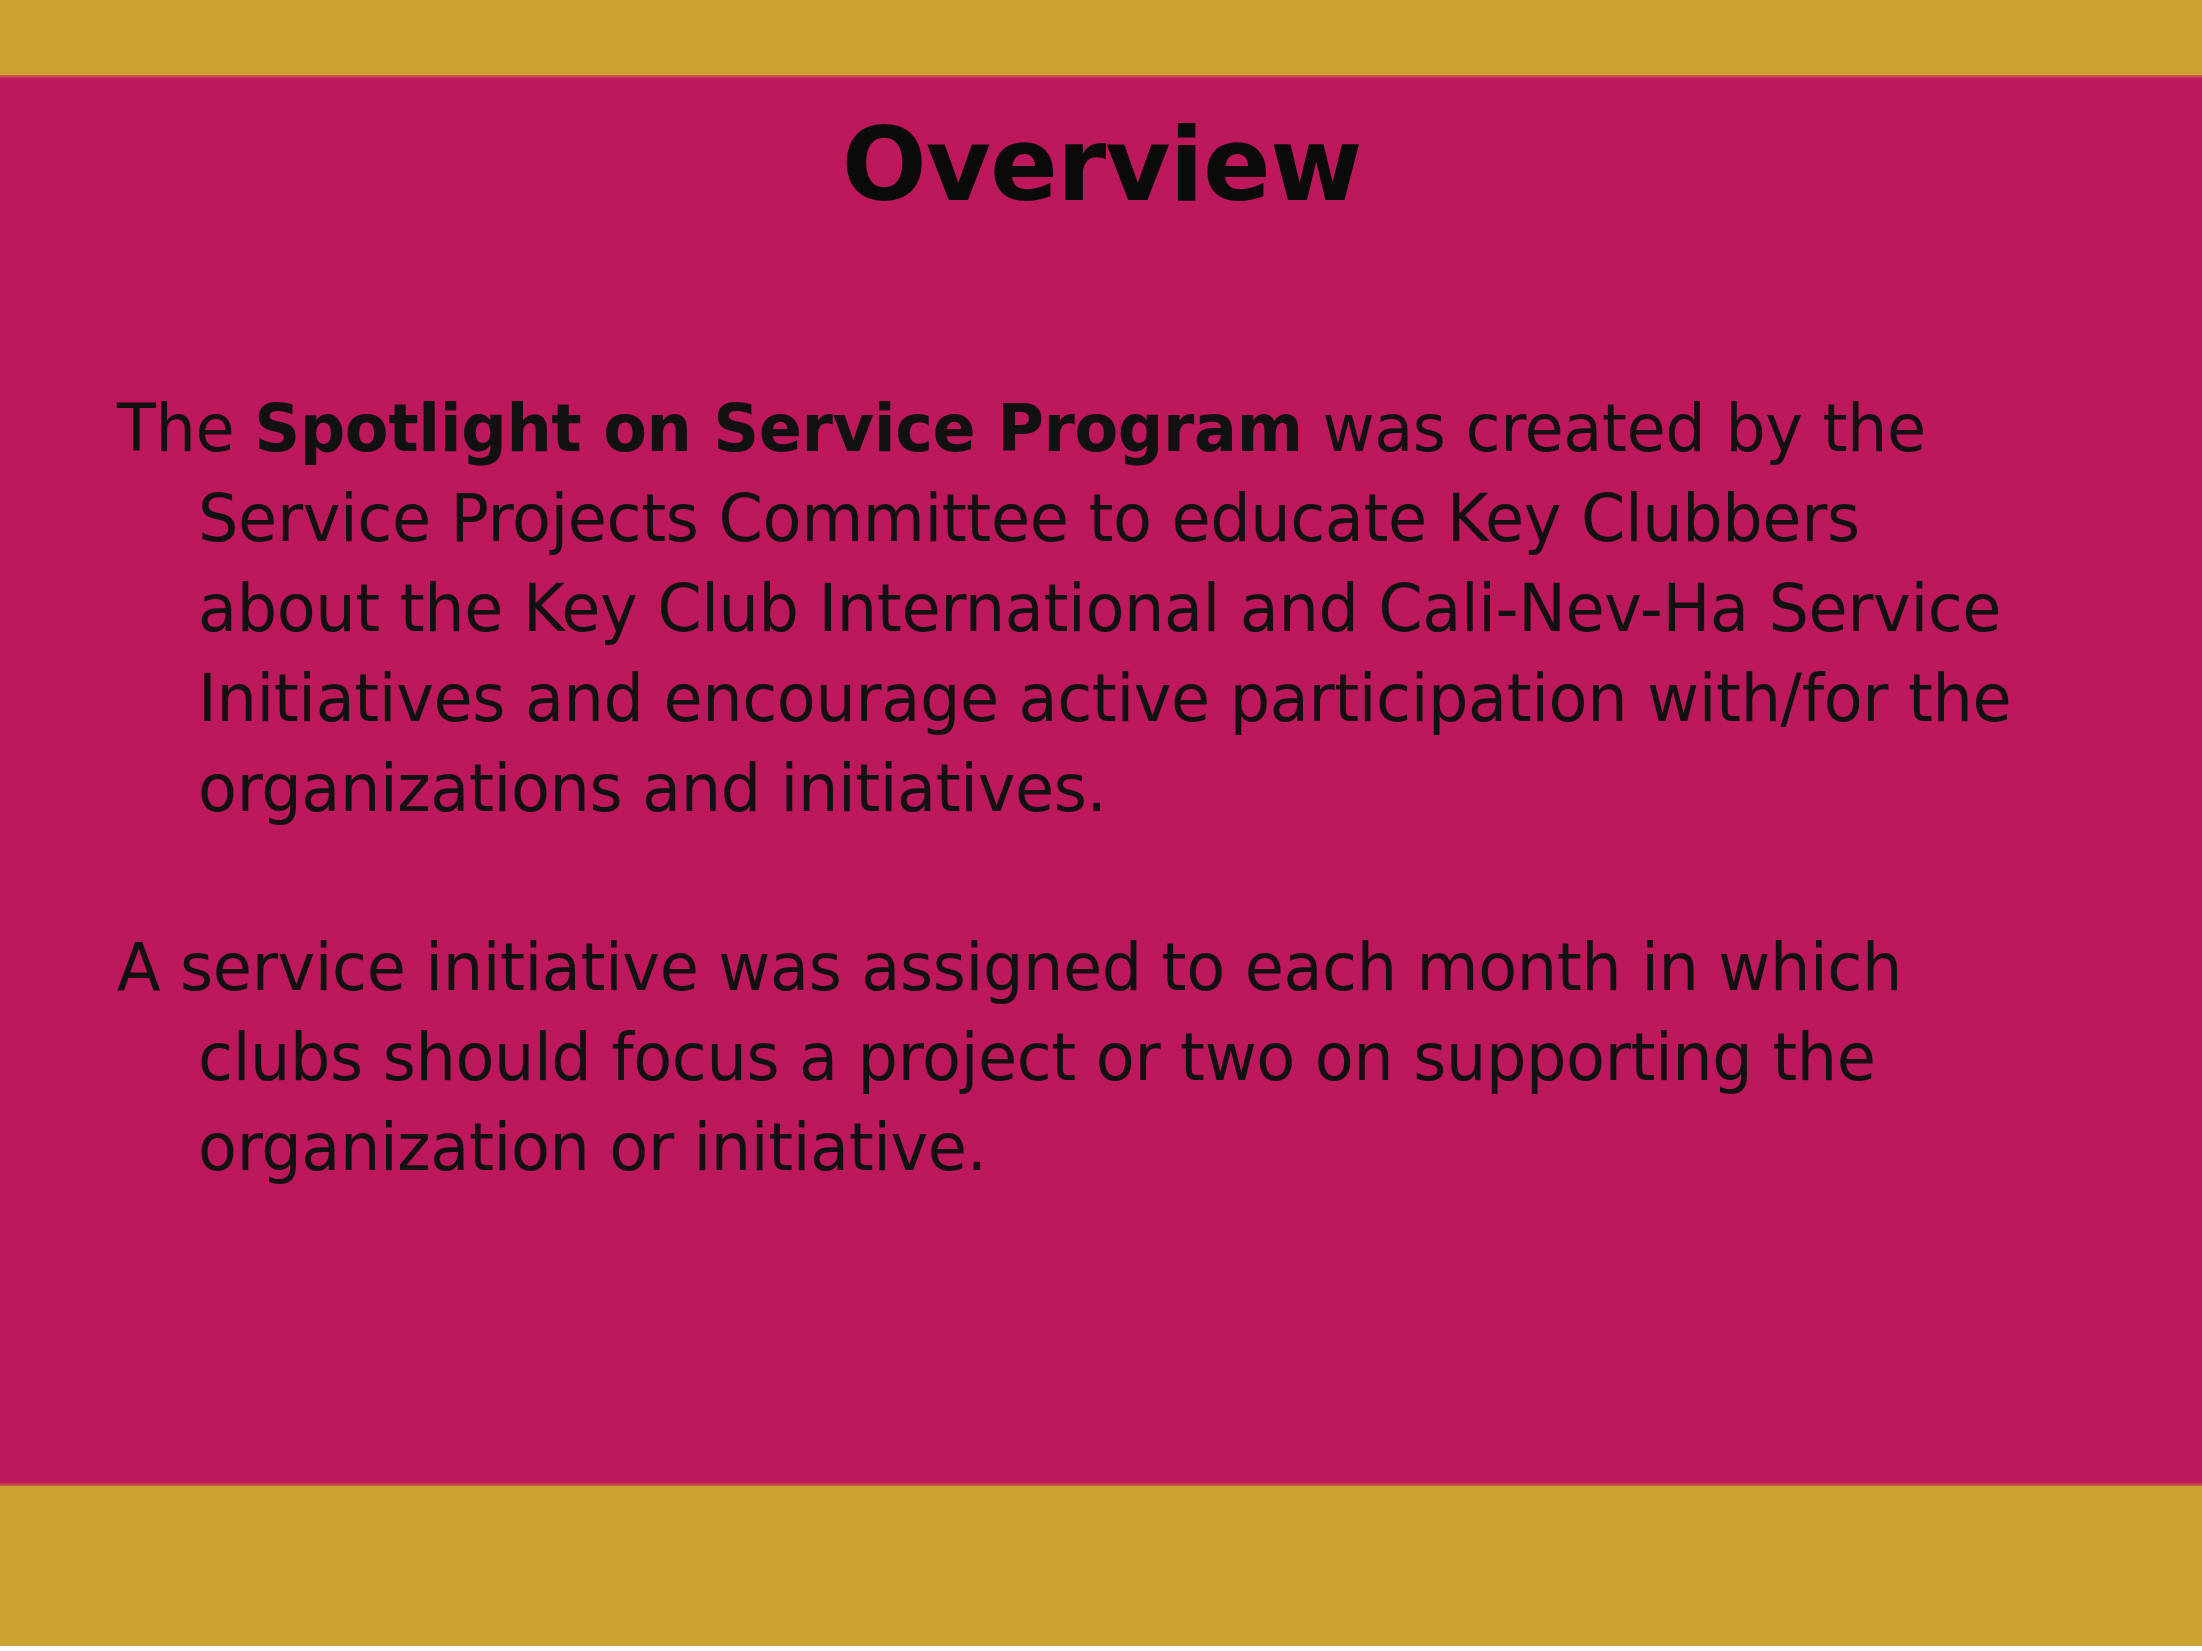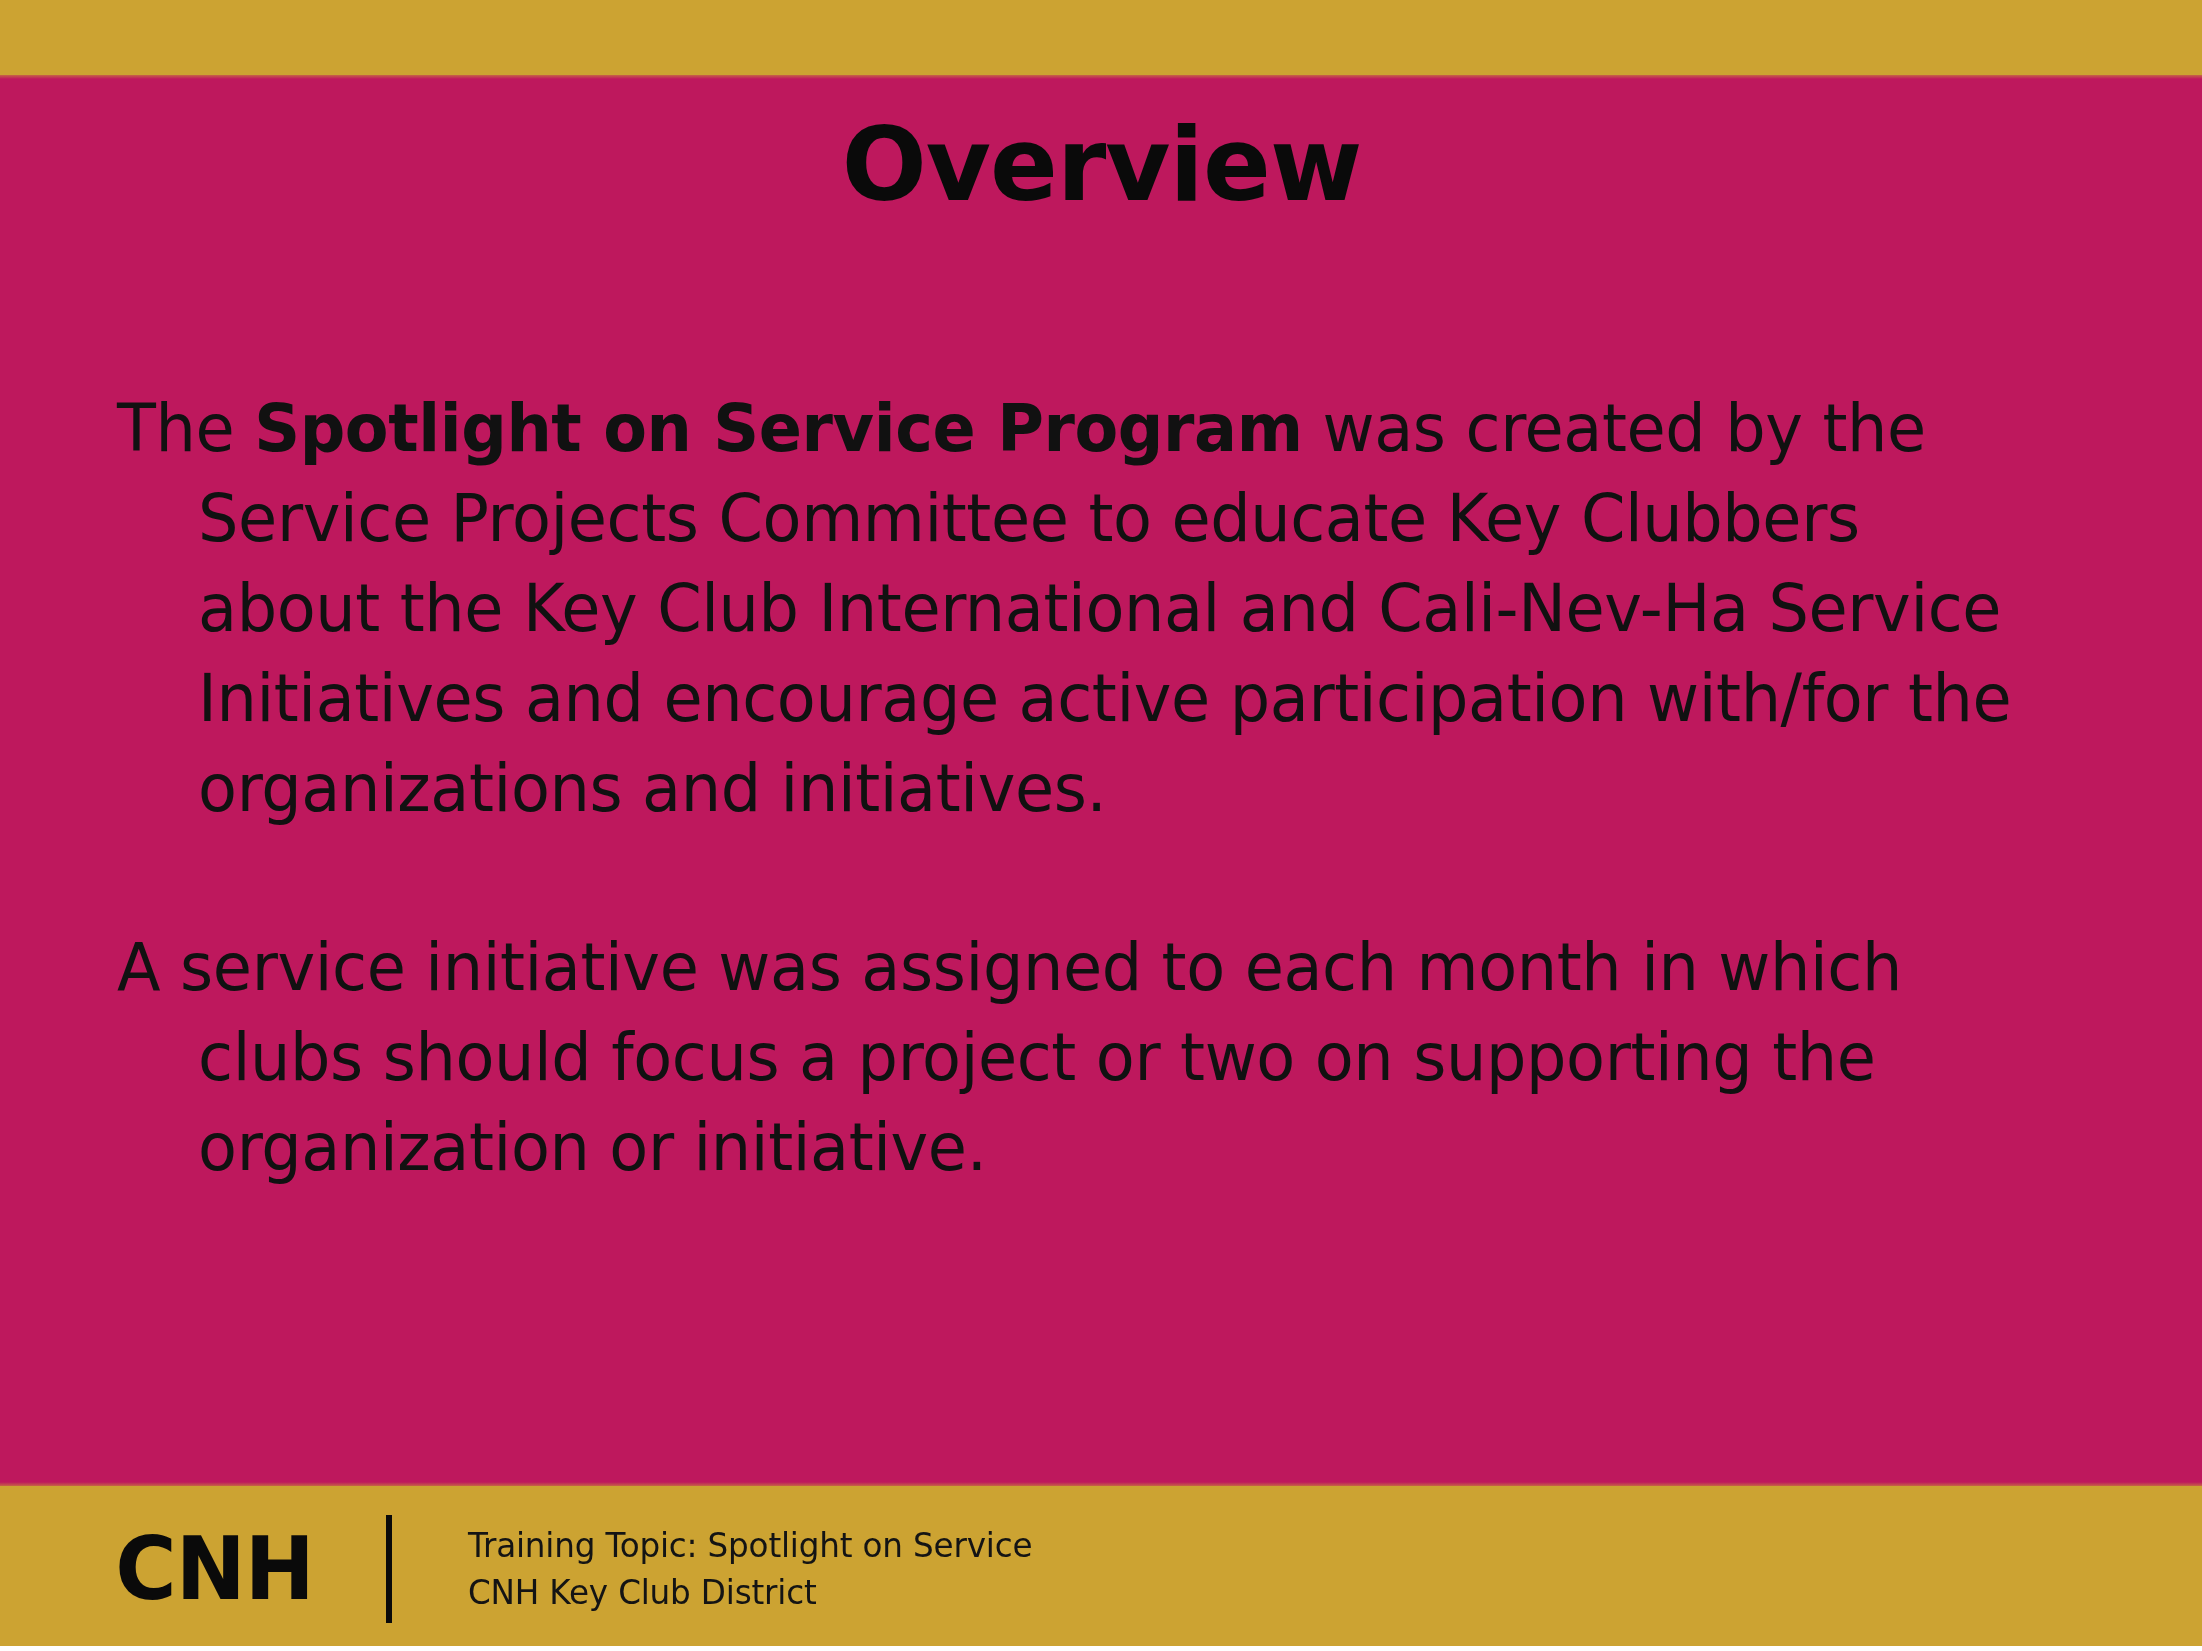--- a/index.html
+++ b/index.html
@@ -158,23 +158,15 @@
     <p class="para"><span>The </span><strong>Spotlight on Service Program</strong><span> was created by the Service Projects Committee to educate Key Clubbers about the Key Club International and Cali-Nev-Ha Service Initiatives and encourage active participation with/for the organizations and initiatives.</span></p>
 
     <div class="para-gap"></div>
 
     <p class="para">A service initiative was assigned to each month in which clubs should focus a project or two on supporting the organization or initiative.</p>
 
   </div>
 
   <div class="bar bar-bottom"></div>
 
-  <div class="footer">
-    <div class="footer-logo">CNH</div>
-    <div class="footer-divider"></div>
-    <div class="footer-text">
-      <div>Training Topic: Spotlight on Service</div>
-      <div>CNH Key Club District</div>
-    </div>
-  </div>
 
 </div>
 
 
 </body></html>

